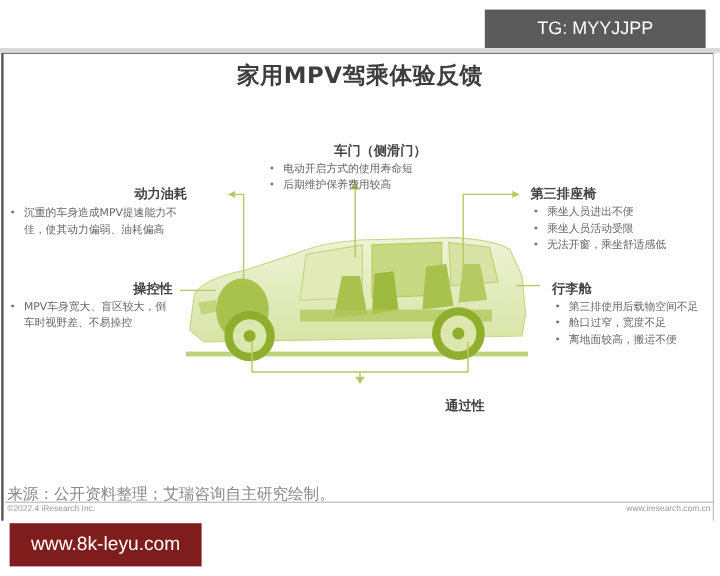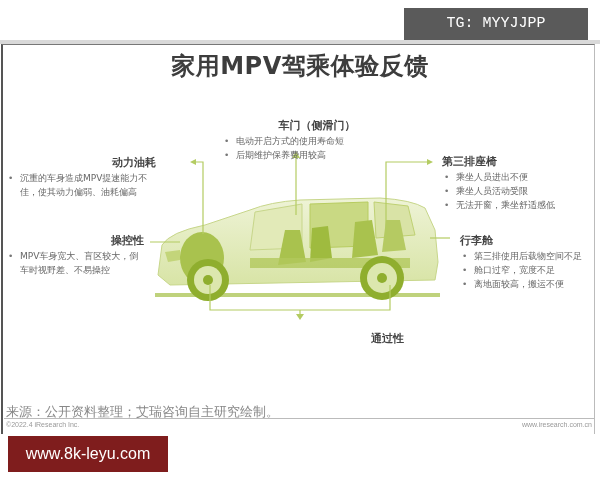--- a/index.html
+++ b/index.html
@@ -2,32 +2,32 @@
 <html><head>
   <meta charset="utf-8">
   <style>
     html, body { margin:0; padding:0; }
     body {
       width:600px; height:480px; background:#ffffff; position:relative; overflow:hidden;
       font-family:"DejaVu Sans", "Liberation Sans", sans-serif; color:#555;
     }
     .tg-badge {
       position:absolute; left:404px; top:8px; width:184px; height:32px;
-      background:#5a5a5a; color:#fff; font-family:Liberation Mono, monospace;
+      background:#5a5a5a; color:#fff; font-family:Liberation Sans, sans-serif;
       font-size:15px; line-height:32px; text-align:center;
     }
     .frame-topbar { position:absolute; left:0; top:40px; width:600px; height:4px; background:#d9d9d9; }
     .frame {
       position:absolute; left:1px; top:44px; width:594px; height:390px;
       border-left:2px solid #555; border-top:1px solid #777; border-right:1px solid #bbb;
       background:#fff; box-sizing:border-box;
     }
     .title {
       position:absolute; left:0; top:50px; width:600px; text-align:center;
-      font-size:24px; font-weight:bold; color:#3d3d3d; letter-spacing:0.5px;
+      font-size:19px; font-weight:bold; color:#3d3d3d; letter-spacing:0.5px;
     }
     .block { position:absolute; font-size:9px; color:#666; line-height:14px; }
     .block .head { font-size:11px; font-weight:bold; color:#444; line-height:16px; }
     .block ul { margin:0; padding:0; list-style:none; }
     .block li { position:relative; padding-left:14px; }
     .block li::before { content:"•"; position:absolute; left:2px; color:#777; }
     #b-door { left:222px; top:101px; width:200px;margin-top:17px; }
     #b-door .head { text-align:center; margin-left:-10px; }
     #b-power { left:6px; top:155px; width:150px; }
     #b-power .head { text-align:right;font-family:Liberation Mono, monospace; }

